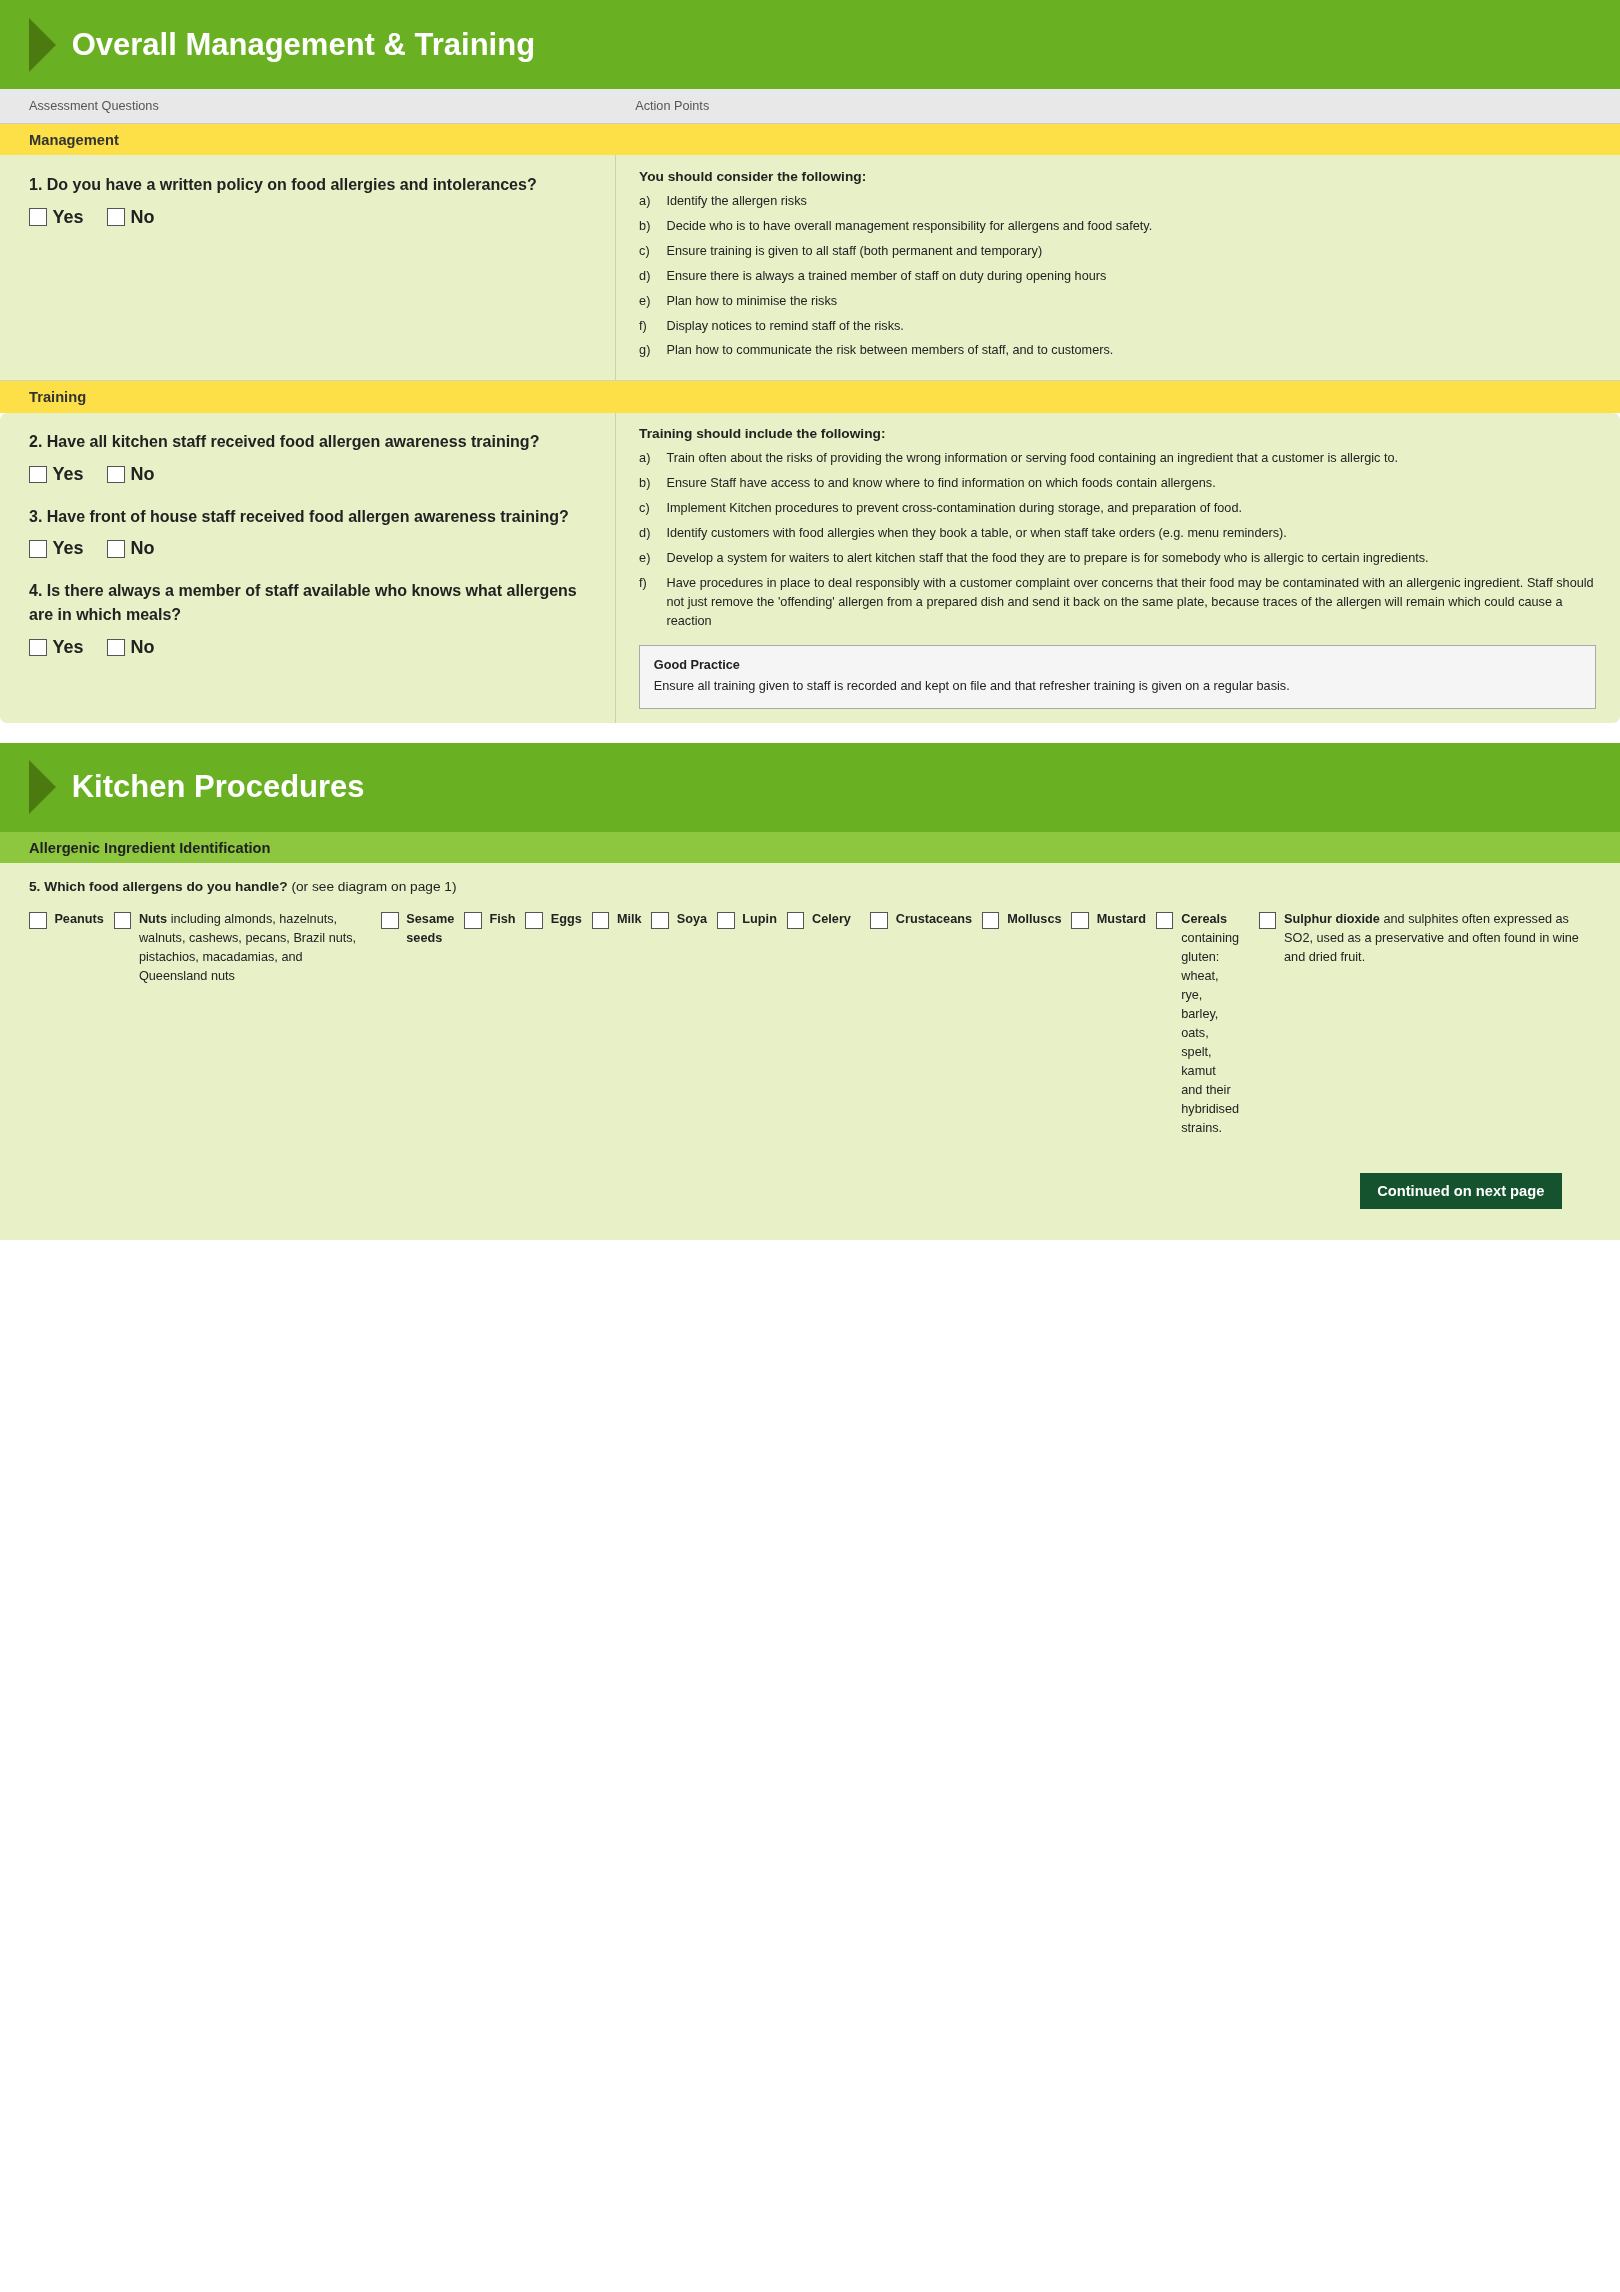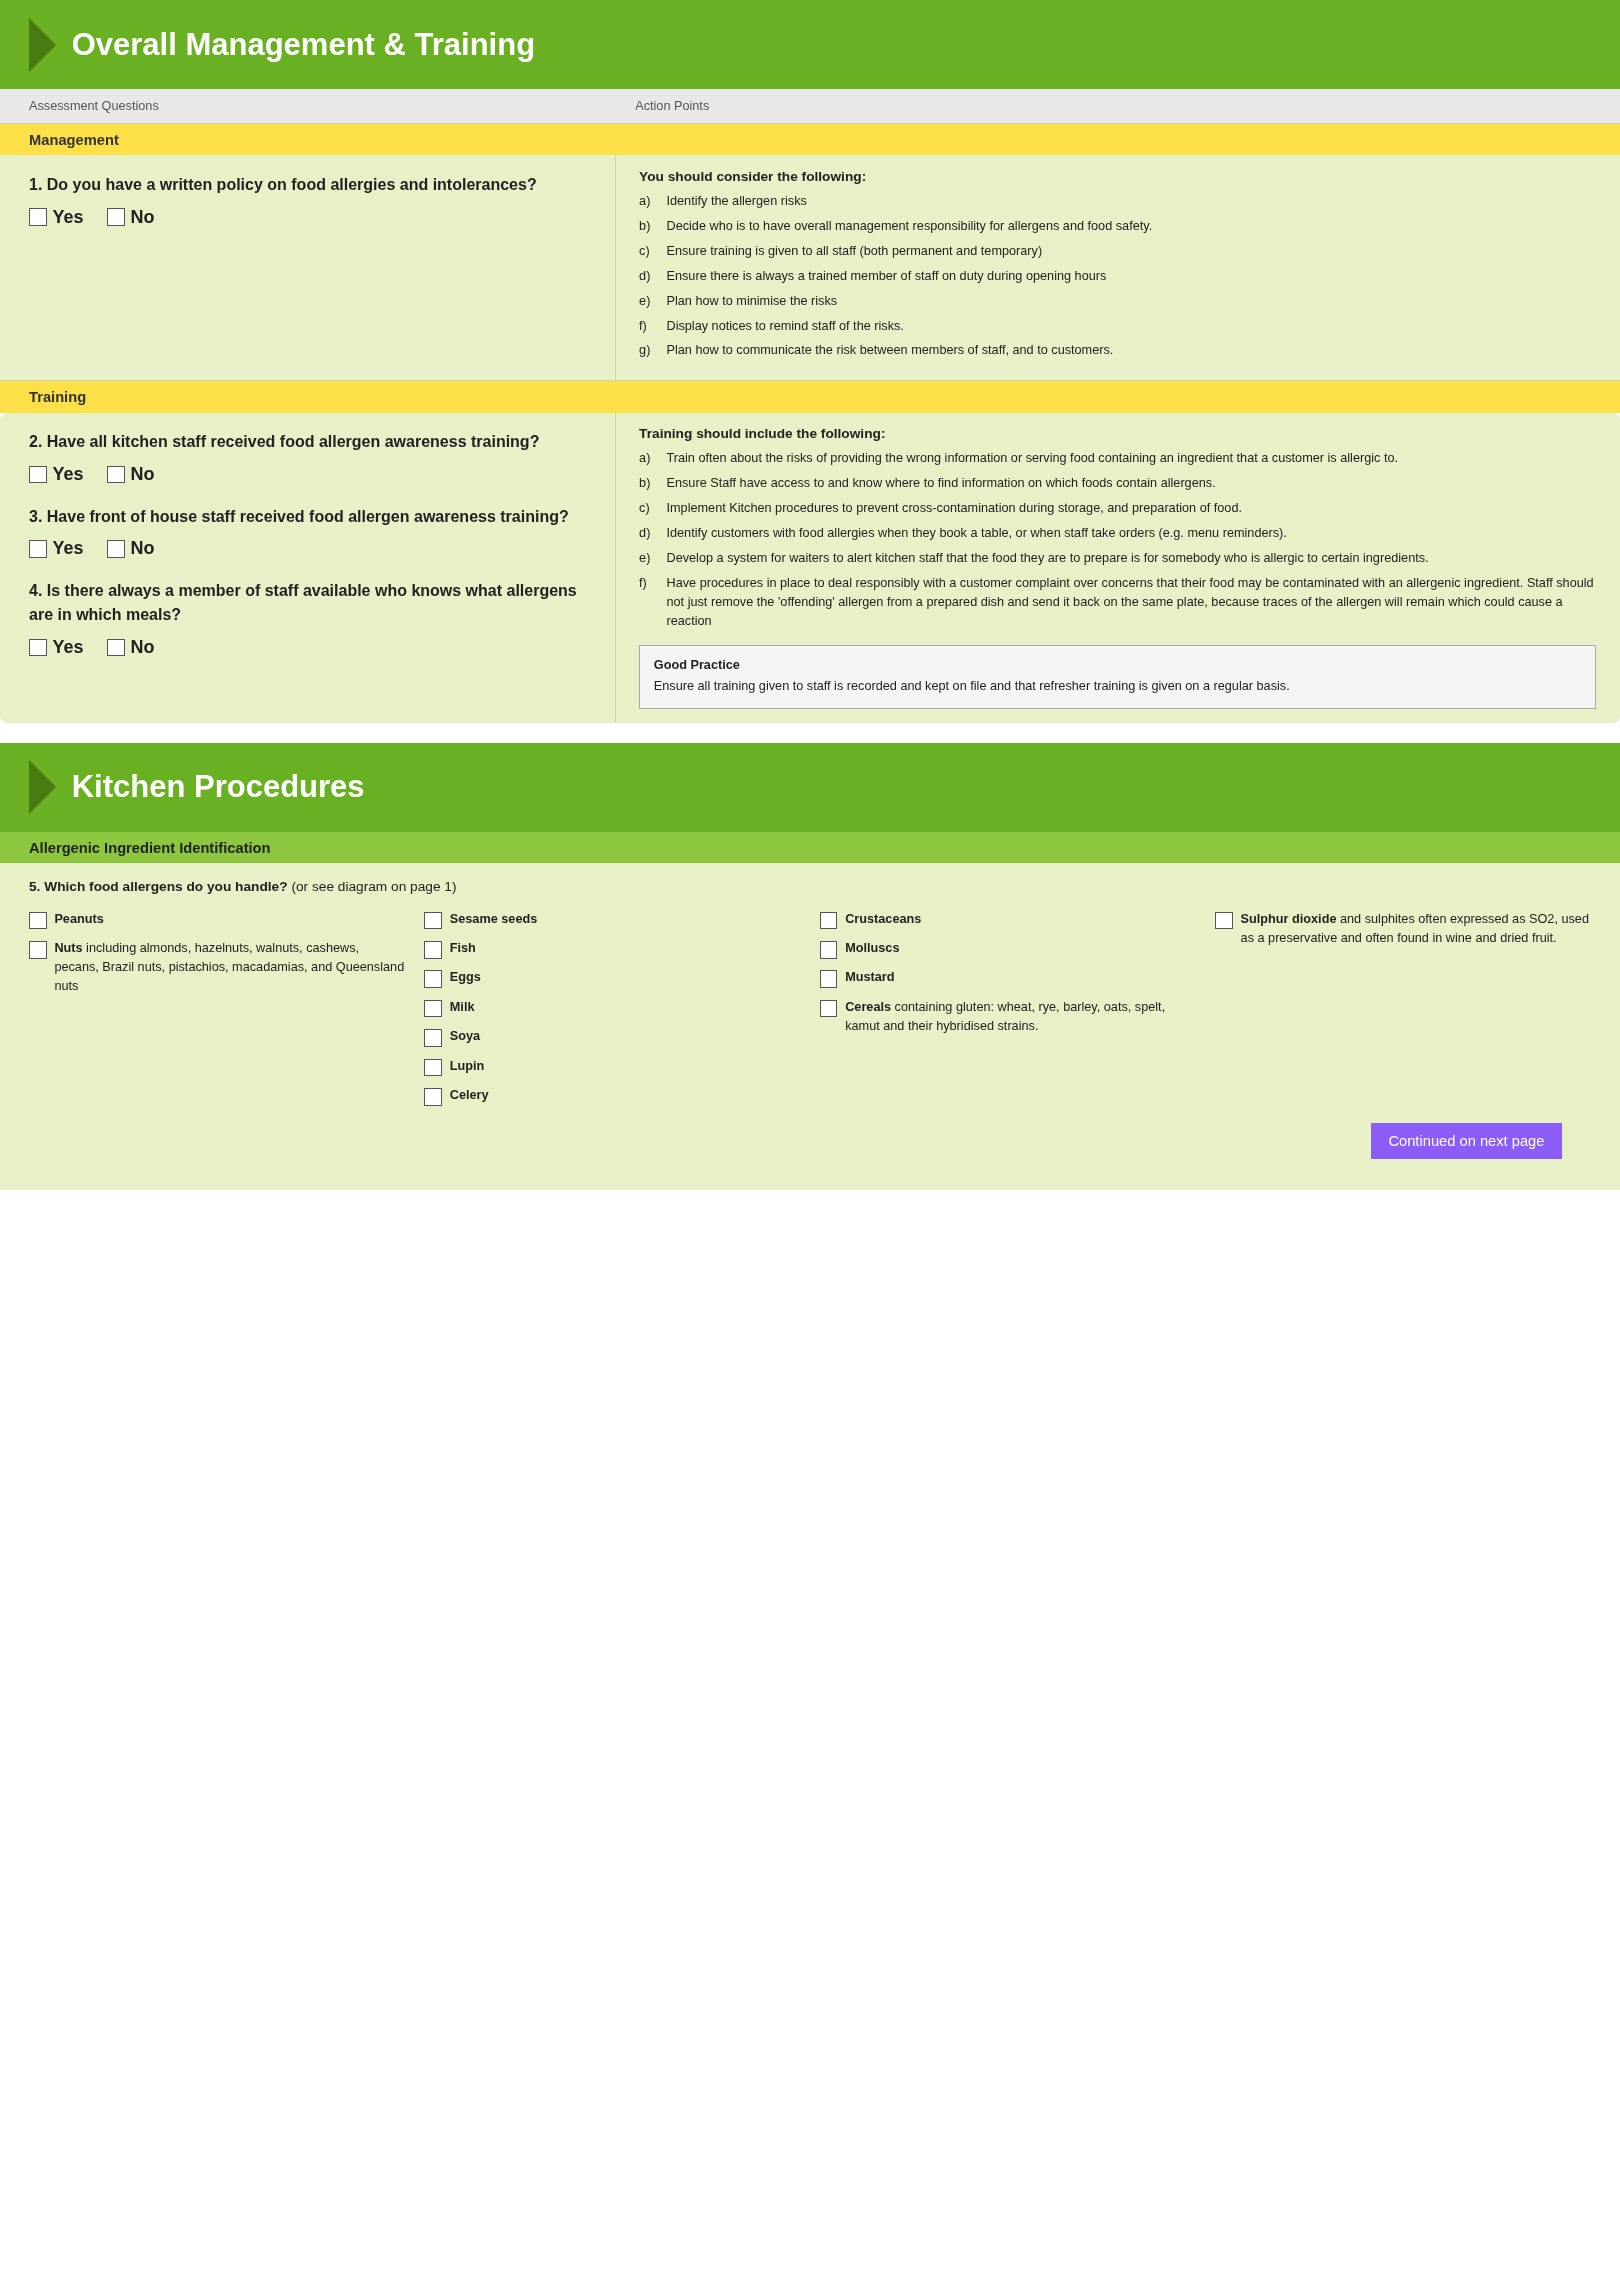--- a/index.html
+++ b/index.html
@@ -183,21 +183,21 @@
     }
 
     .allergen-grid {
       display: grid;
       grid-template-columns: 1fr 1fr 1fr 1fr;
       gap: 0 19.6px;
       padding: 0 0 15.7px 0;
     }
     .allergen-col {
       display: flex;
-      flex-direction: column;
+      flex-direction: row;
       gap: 9.8px;
     }
     .allergen-item {
       display: flex;
       gap: 7.8px;
       align-items: flex-start;
     }
     .allergen-item .checkbox-box {
       margin-top: 2px;
       flex-shrink: 0;
@@ -205,27 +205,27 @@
     .allergen-item-text {
       font-size: 12.7px;
       line-height: 1.5;
     }
     .allergen-item-text strong {
       font-weight: 700;
     }
 
     
     .continued-banner {
-      background: #8b5cf6;
+      background: #14532d;
       color: #fff;
-      font-weight: 400;
+      font-weight: 700;
       font-size: 14.7px;
       padding: 9.8px 17.6px;
       display: inline-block;
-      margin-top: 2px;
+      margin-top: 19px;
       margin-left: auto;
     }
     .continued-row {
       display: flex;
       justify-content: flex-end;
       padding: 0 29px 15.7px 29px;
       background: #e8f0c8;
     }
 
     

